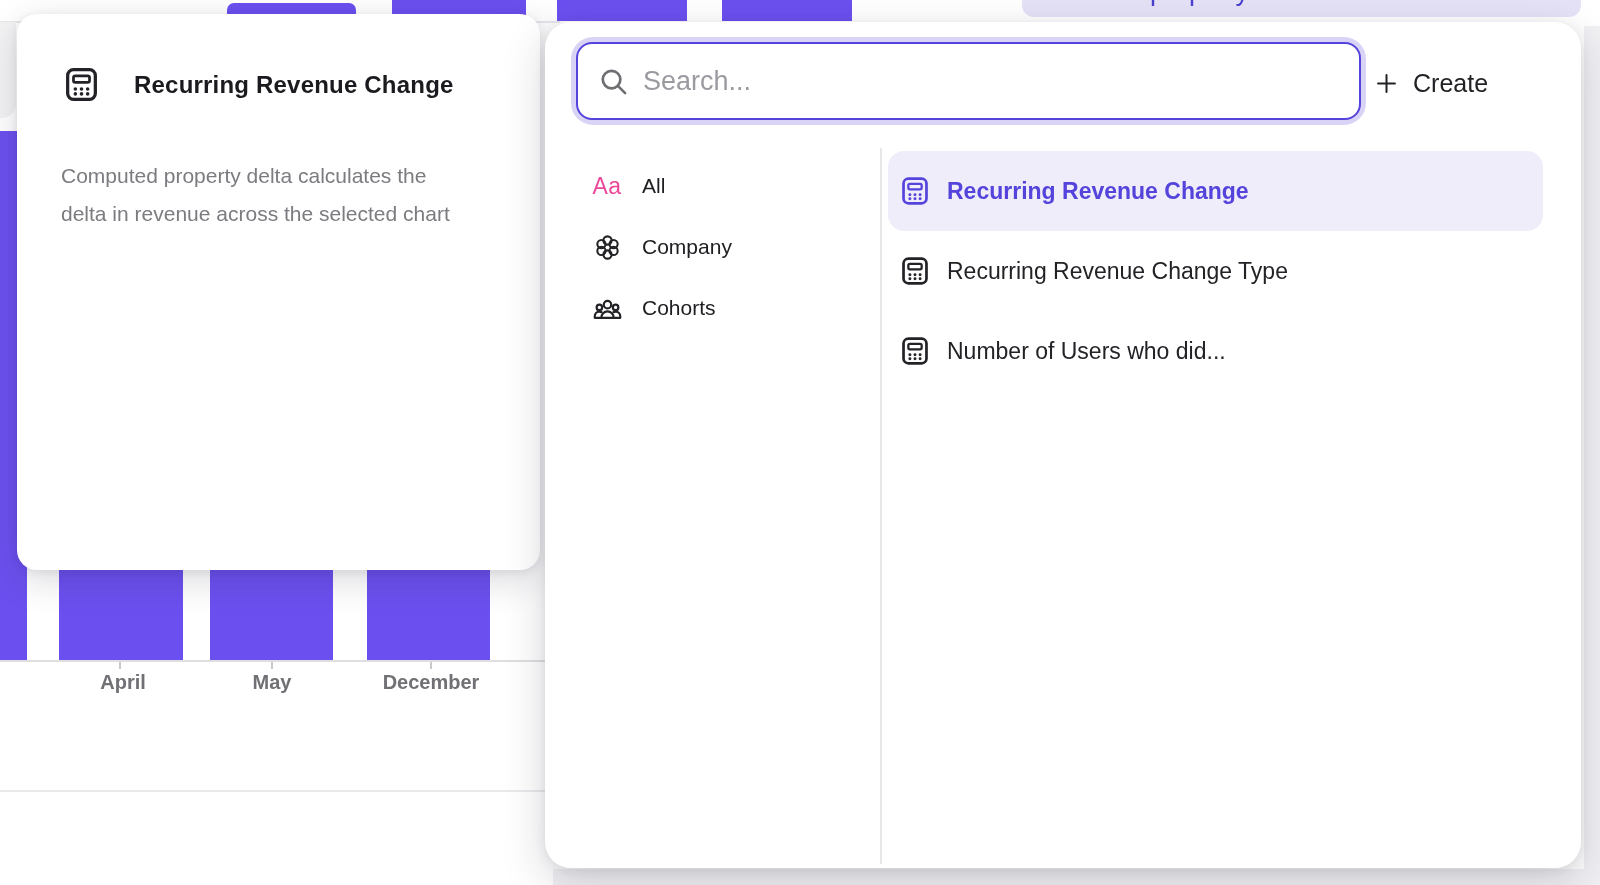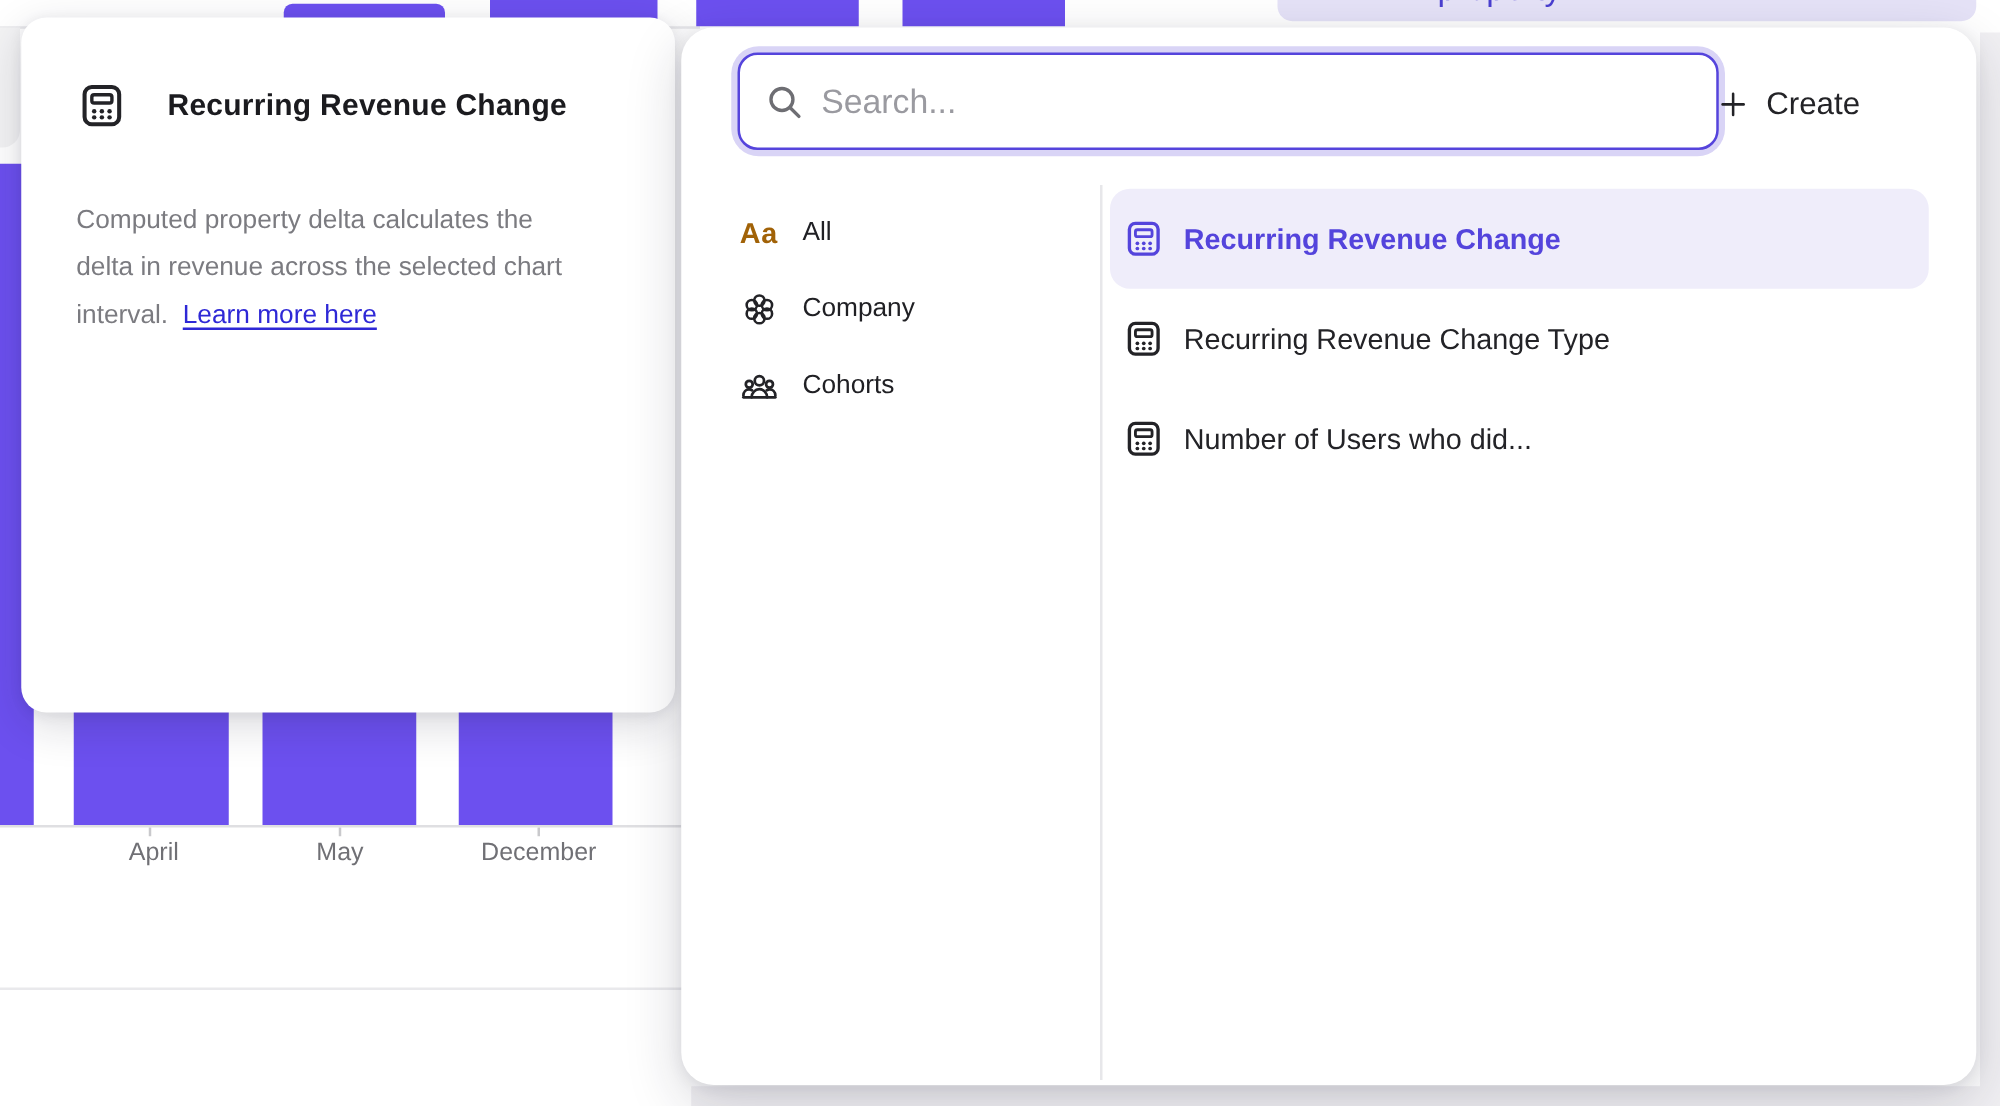--- a/index.html
+++ b/index.html
@@ -20,42 +20,42 @@
   .tb3 { left:557px; top:0;    width:130px; height:21px; }
   .tb4 { left:722px; top:0;    width:130px; height:21px; }
 
   .bb1 { left:0;     top:131px; width:27px;  height:529px; border-radius:0 6px 0 0; z-index:2; }
   .bb2 { left:59px;  top:556px; width:124px; height:104px; z-index:2; }
   .bb3 { left:210px; top:556px; width:123px; height:104px; z-index:2; }
   .bb4 { left:367px; top:556px; width:123px; height:104px; z-index:2; }
 
   .axis-line { left:0; top:660px; width:545px; height:2px; background:#dfdfe2; z-index:2; }
   .axis-tick { top:662px; width:2px; height:7px; background:#c9c9cc; z-index:2; }
-  .month-label { top:671px; width:120px; text-align:center; font-size:20px; color:#707075; z-index:2; }
+  .month-label { top:671px; width:120px; text-align:center; font-size:20px; color:#707075; z-index:2;font-weight:bold; }
   .bg-hairline-bottom { left:0; top:790px; width:553px; height:2px; background:#e9e9ec; z-index:1; }
 
   .top-banner { left:1022px; top:0; width:559px; height:17px; background:#e5e2f7; border-radius:0 0 12px 12px;
                 z-index:5; overflow:hidden; }
   .top-banner span { position:absolute; left:128px; top:-24px; font-size:27px; color:#4a3fd0; font-weight:500; }
 
   
   .tooltip-card { left:17px; top:14px; width:523px; height:556px; background:#fff; border-radius:20px; z-index:10;
                   box-shadow:0 10px 36px rgba(25,25,50,.16), 0 2px 10px rgba(25,25,50,.08); }
   .tooltip-head { display:flex; align-items:center; gap:32px; padding:50px 44px 0 44px; }
   .tooltip-head .icon-wrap { width:41px; height:41px; color:#232327; flex:0 0 auto; }
   .tooltip-title { font-size:24px; font-weight:700; color:#1b1b1f; letter-spacing:.2px; }
   .tooltip-body { padding:52px 44px 0 44px; font-size:21px; line-height:38px; color:#7b7b80; }
   .tooltip-link { color:#2e28d6; text-decoration:underline; text-underline-offset:4px; cursor:pointer; }
 
   
   .popover { left:545px; top:22px; width:1036px; height:846px; background:#fff; border-radius:26px; z-index:20;
              box-shadow:0 14px 44px rgba(25,25,50,.18), 0 2px 12px rgba(25,25,50,.08); }
   .popover .inner { position:relative; width:100%; height:100%; }
 
-  .search-ring { position:absolute; left:40px; top:15px; width:795px; height:88px;
+  .search-ring { position:absolute; left:26px; top:15px; width:795px; height:88px;
                  background:#d9d4f6; border-radius:22px; padding:5px; }
   .search-box { width:100%; height:100%; background:#fff; border:2px solid #5544dc; border-radius:16px;
                 display:flex; align-items:center; padding:0 20px; gap:14px; }
   .search-box .icon-wrap { width:31px; height:31px; color:#6e6e73; flex:0 0 auto; }
   .search-box input { flex:1; border:none; outline:none; font-family:"Liberation Sans", sans-serif;
                       font-size:27px; color:#232327; background:transparent; }
   .search-box input::placeholder { color:#9a9aa0; }
 
   .create-btn { position:absolute; left:828px; top:36px; height:50px; display:flex; align-items:center; gap:13px;
                 cursor:pointer; color:#232327; background:none; border:none; font-family:"Liberation Sans", sans-serif; }
@@ -65,21 +65,21 @@
   .v-divider { position:absolute; left:335px; top:126px; width:2px; height:716px; background:#e7e7ea; }
 
   .filter-list { position:absolute; left:30px; top:137px; width:278px; display:flex; flex-direction:column; gap:7px; }
   .filter-item { height:54px; display:flex; align-items:center; gap:17px; padding:0 14px; border-radius:14px; cursor:pointer; }
   .filter-item .icon-cell { width:36px; height:36px; display:flex; align-items:center; justify-content:center;
                             color:#232327; flex:0 0 auto; }
   .filter-item .icon-cell .icon-wrap { width:33px; height:33px; }
   .filter-item .lbl { font-size:21px; font-weight:500; color:#202024; }
   .filter-item.selected { background:#efedfa; }
   .filter-item.selected .lbl, .filter-item.selected .icon-cell { color:#5444dc; }
-  .aa-glyph { font-size:23px; font-weight:700; color:#a16207; letter-spacing:.5px; }
+  .aa-glyph { font-size:23px; font-weight:400; color:#ec4899; letter-spacing:.5px; }
 
   .result-list { position:absolute; left:343px; top:129px; width:655px; }
   .result-item { height:80px; display:flex; align-items:center; gap:15px; padding:0 10px; border-radius:16px; cursor:pointer; }
   .result-item .icon-wrap { width:34px; height:34px; color:#232327; flex:0 0 auto; }
   .result-item .lbl { font-size:23px; font-weight:500; color:#232327; }
   .result-item.selected { background:#efedfa; }
   .result-item.selected .lbl { color:#5444dc; font-weight:600; }
   .result-item.selected .icon-wrap { color:#5444dc; }
 
   .icon-wrap svg { width:100%; height:100%; display:block; }
@@ -160,24 +160,20 @@
     <span class="icon-wrap">
       <svg viewBox="0 0 24 24">
           <use href="#ic-calculator"></use>
         </svg>
     </span>
     <span class="tooltip-title">Recurring Revenue Change</span>
   </div>
   <div class="tooltip-body">
     <div>Computed property delta calculates the</div>
     <div>delta in revenue across the selected chart</div>
-    <div>
-      <span>interval.</span>&nbsp;
-      <span class="tooltip-link">Learn more here</span>
-    </div>
   </div>
 </div>
 
 <div class="abs popover">
   <div class="inner">
 
     <div class="search-ring">
       <div class="search-box">
         <span class="icon-wrap">
           <svg viewBox="0 0 24 24">

